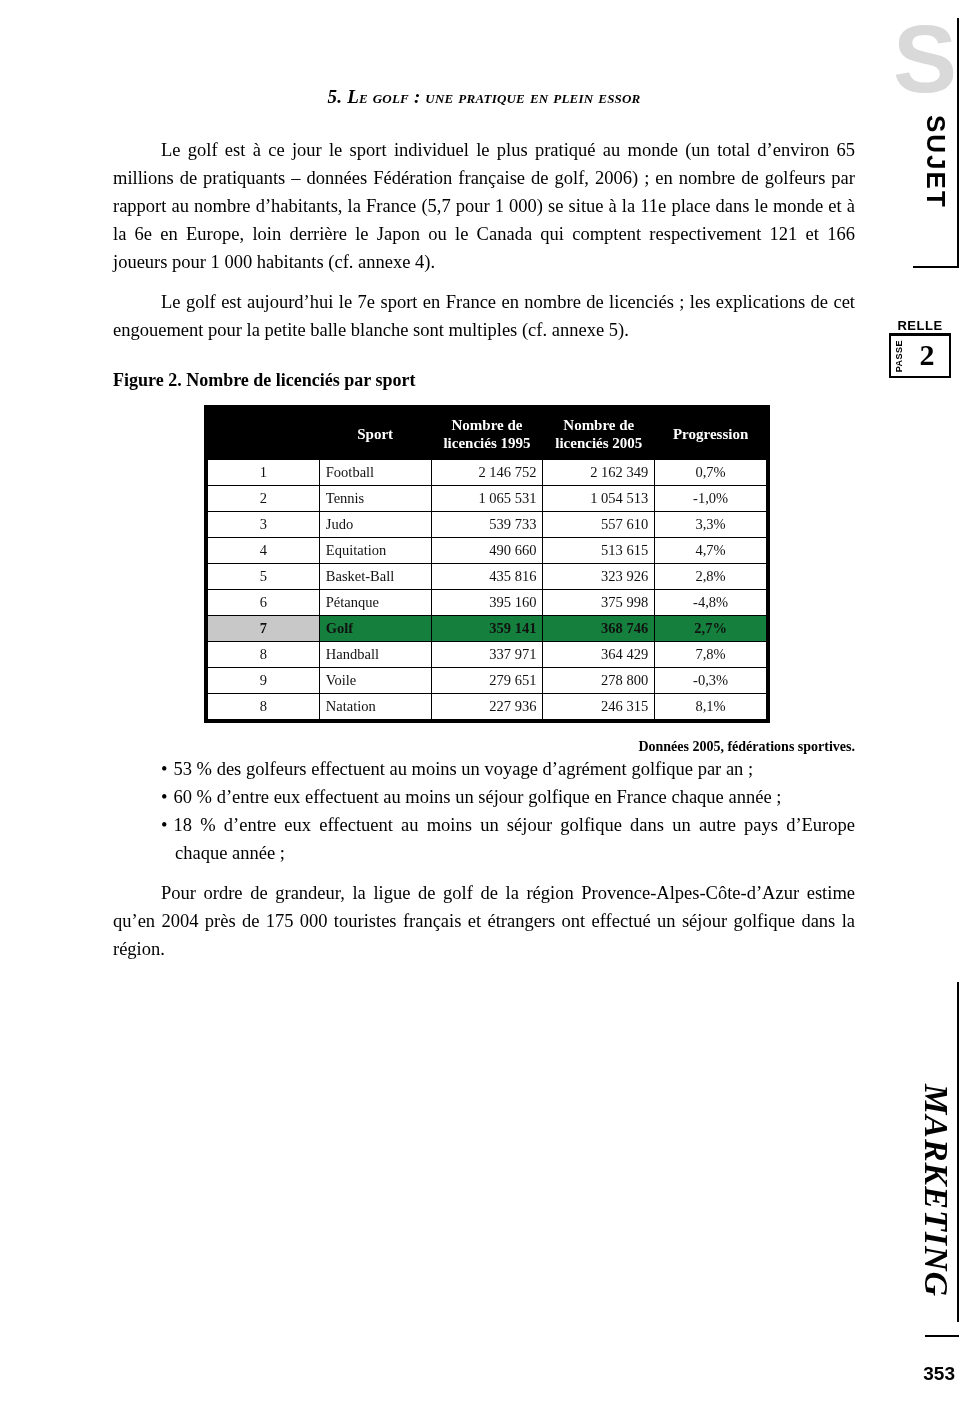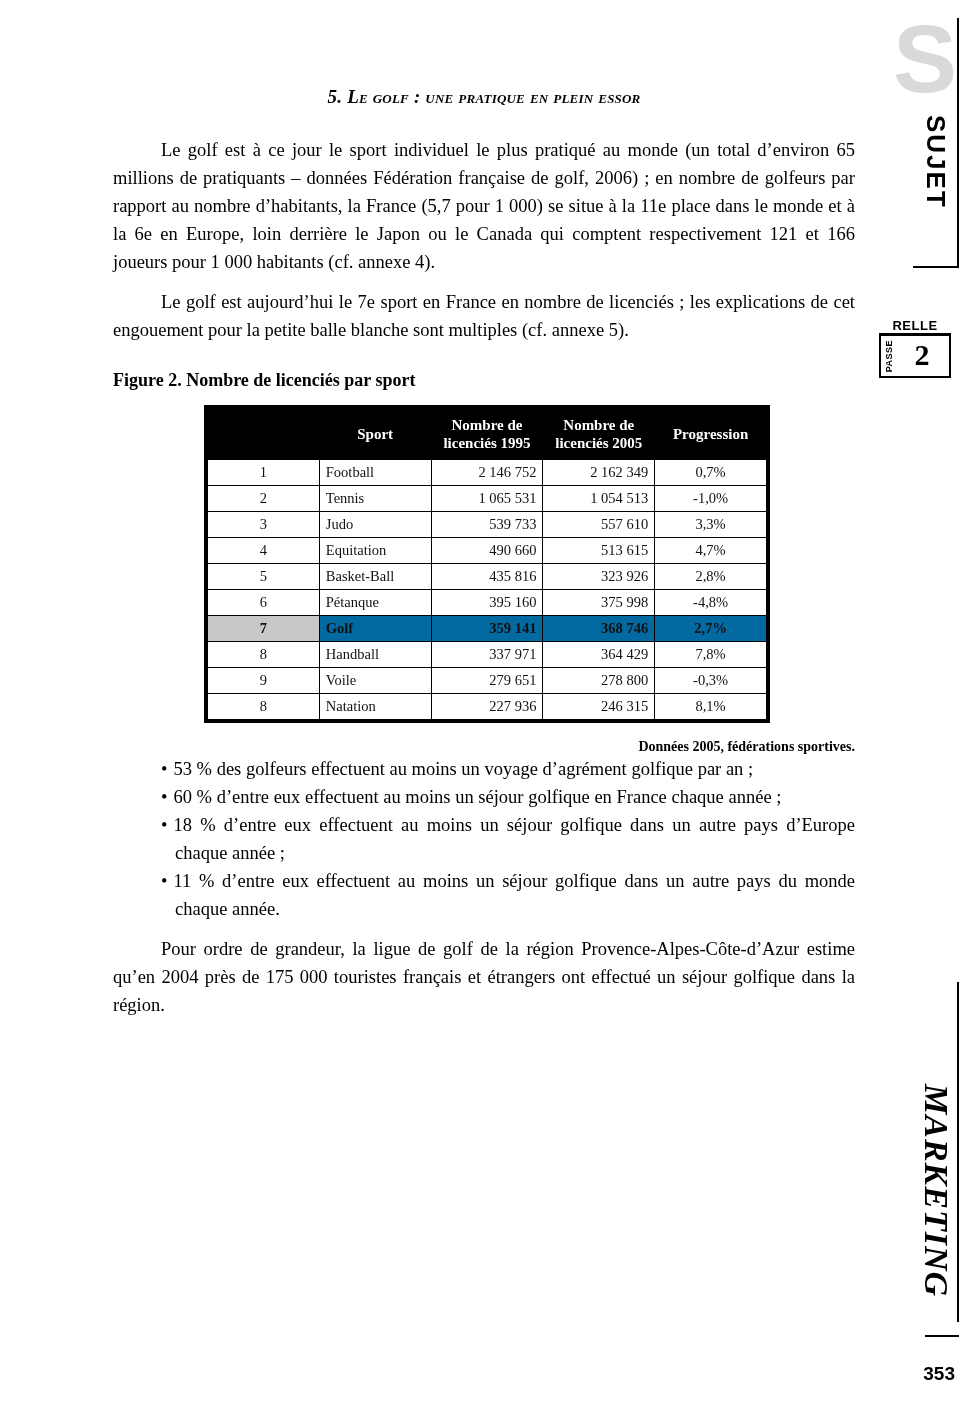--- a/index.html
+++ b/index.html
@@ -54,21 +54,21 @@
     top: 266px;
     width: 46px;
     height: 2px;
     background: #000;
   }
 
   .passerelle {
     position: absolute;
     top: 318px;
     right: 22px;
-    width: 72px;
+    width: 62px;
     text-align: center;
   }
   .passerelle .relle {
     font-family: "Liberation Sans", sans-serif;
     font-weight: bold;
     font-size: 13px;
     letter-spacing: 0.5px;
     line-height: 15px;
     border-bottom: 1px solid #000;
   }
@@ -200,21 +200,21 @@
     padding: 3px 6px;
     height: 19px;
     vertical-align: middle;
     color: #111;
   }
   td.rank { width: 38px; text-align: center; }
   td.sport { width: 140px; text-align: left; }
   td.num { width: 132px; text-align: right; }
   td.prog { width: 118px; text-align: center; }
   tr.highlight td {
-    background: #0369a1;
+    background: #15803d;
     font-weight: bold;
   }
   table.sports tbody tr td.rank { background: #fff; }
   table.sports tbody tr.highlight td.rank { background: #c8c8c8; }
   .table-outer {
     border: 3px solid #000;
     display: inline-block;
     padding: 0;
   }
   .table-source {
@@ -363,17 +363,16 @@
     </div>
   </div>
 
   <div class="table-source">Données 2005, fédérations sportives.</div>
 
 
   <ul class="bullets">
     <li><span class="b">•</span><span>53 % des golfeurs effectuent au moins un voyage d’agrément golfique par an ;</span></li>
     <li><span class="b">•</span><span>60 % d’entre eux effectuent au moins un séjour golfique en France chaque année ;</span></li>
     <li><span class="b">•</span><span>18 % d’entre eux effectuent au moins un séjour golfique dans un autre pays d’Europe chaque année ;</span></li>
-    <li><span class="b">•</span><span>11 % d’entre eux effectuent au moins un séjour golfique dans un autre pays du monde chaque année.</span></li>
   </ul>
 
   <p class="para">Pour ordre de grandeur, la ligue de golf de la région Provence-Alpes-Côte-d’Azur estime qu’en 2004 près de 175 000 touristes français et étrangers ont effectué un séjour golfique dans la région.</p>
 </div>
 
 </body></html>

